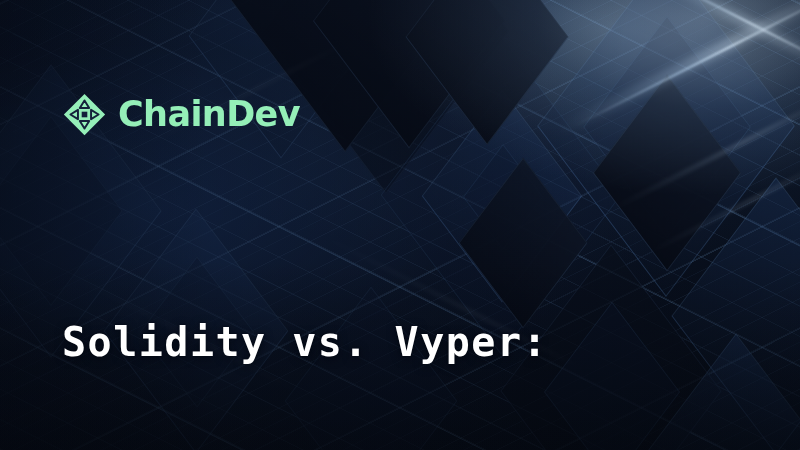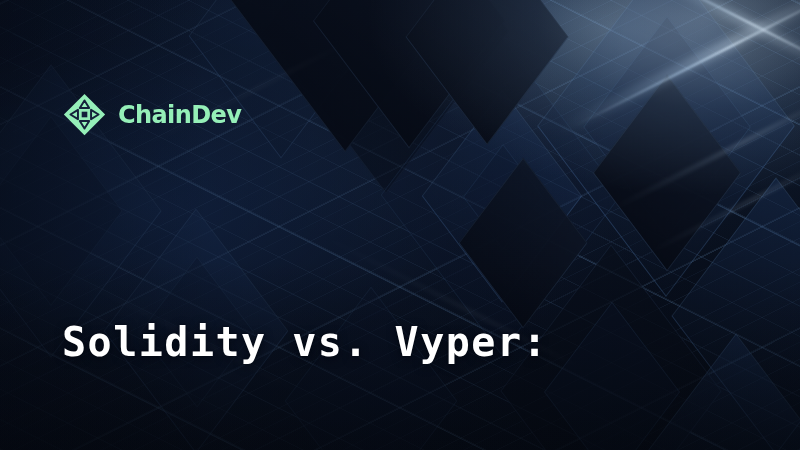--- a/index.html
+++ b/index.html
@@ -87,21 +87,21 @@
   .content{position:absolute;inset:0;}
 
   .brand{
     position:absolute;left:62px;top:92px;
     display:flex;align-items:center;gap:11px;
   }
   .brand-mark{width:45px;height:45px;display:block;flex:0 0 auto;}
   .brand-name{
     font-family:"DejaVu Sans", sans-serif;
     font-weight:700;
-    font-size:24px;
+    font-size:35px;
     line-height:1;
     letter-spacing:-.6px;
     color:#95efb8;
     white-space:nowrap;
   }
 
   .headline{
     position:absolute;left:62px;top:178px;
     font-family:"DejaVu Sans Mono","Liberation Mono", monospace;
     font-size:40px;

